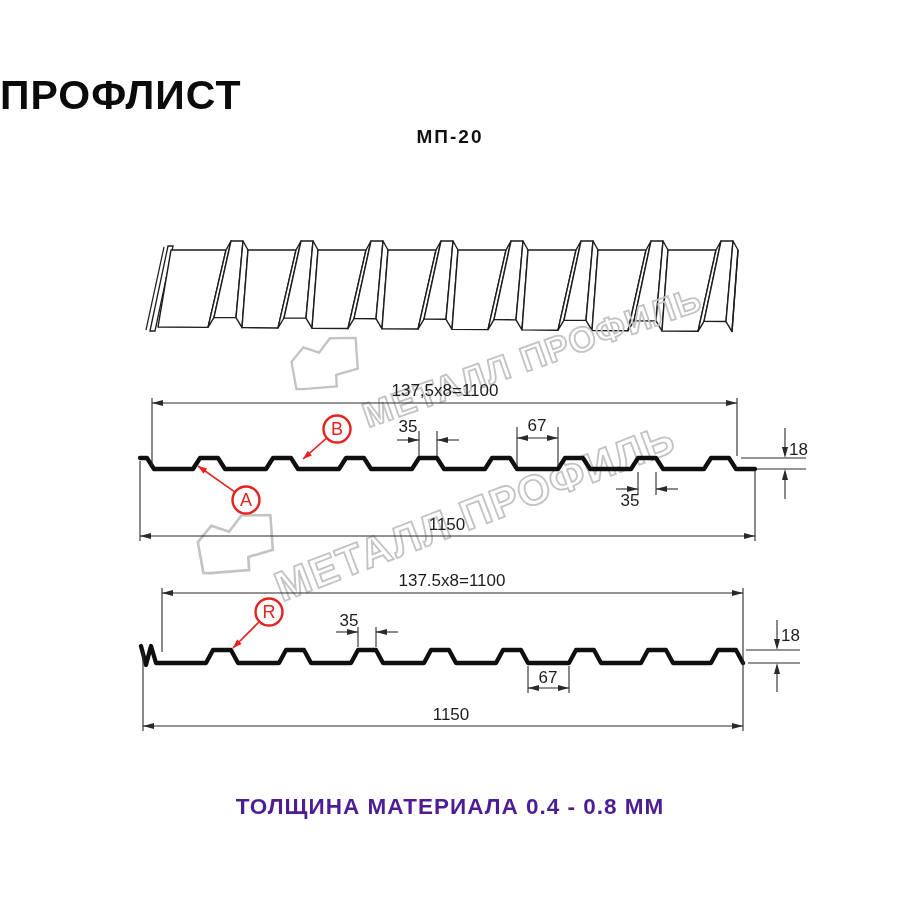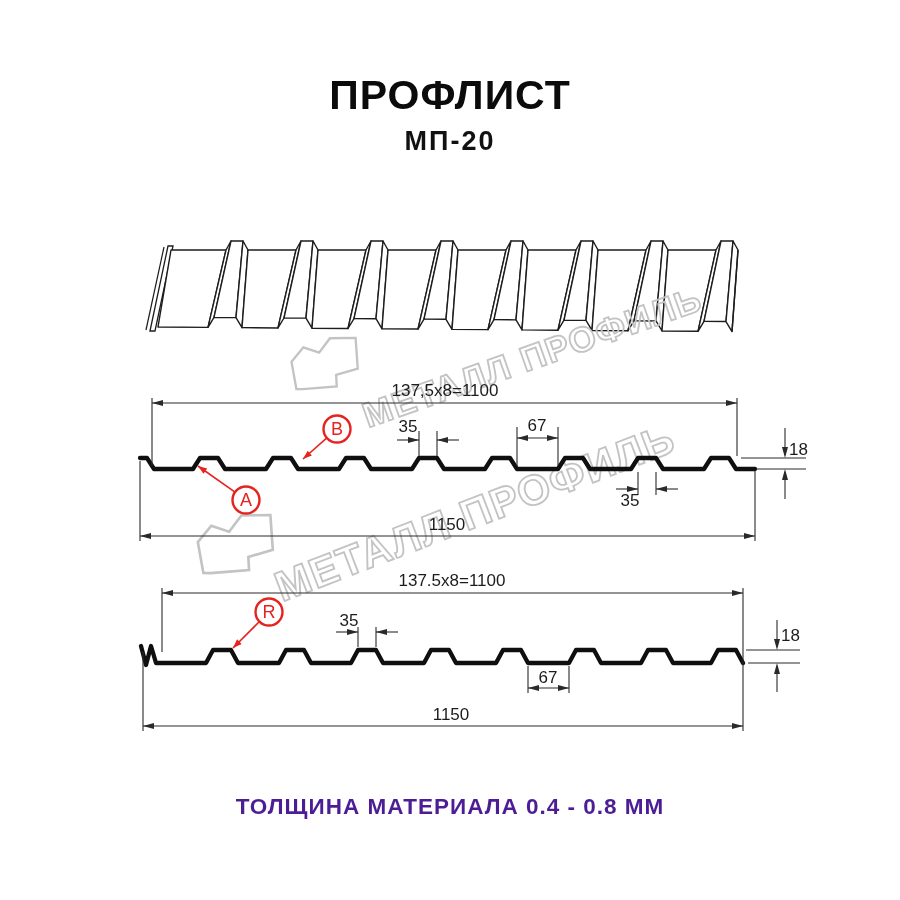--- a/index.html
+++ b/index.html
@@ -1,21 +1,21 @@
 <!DOCTYPE html>
 <html><head>
 <meta charset="utf-8">
 <style>
   html,body{margin:0;padding:0;background:#ffffff;}
   .page{position:relative;width:900px;height:900px;background:#ffffff;overflow:hidden;
         font-family:"Liberation Sans", sans-serif;}
-  .title{position:absolute;top:72px;left:0;width:900px;text-align:center;
+  .title{position:absolute;top:72px;left:0;width:900px;text-align:left;
          font-size:41px;font-weight:800;letter-spacing:1px;color:#0b0b0b;}
   .subtitle{position:absolute;top:126px;left:0;width:900px;text-align:center;
-         font-size:27px;font-weight:600;letter-spacing:2px;color:#111;}
+         font-size:19px;font-weight:600;letter-spacing:2px;color:#111;}
   .footer{position:absolute;top:794px;left:0;width:900px;text-align:center;
          font-size:22.5px;font-weight:600;letter-spacing:1px;color:#4c1d95;}
   svg{position:absolute;left:0;top:0;}
   text{font-family:"Liberation Sans", sans-serif;}
 </style>
 </head>
 <body>
 
 <div class="page">
   <div class="title">ПРОФЛИСТ</div>

